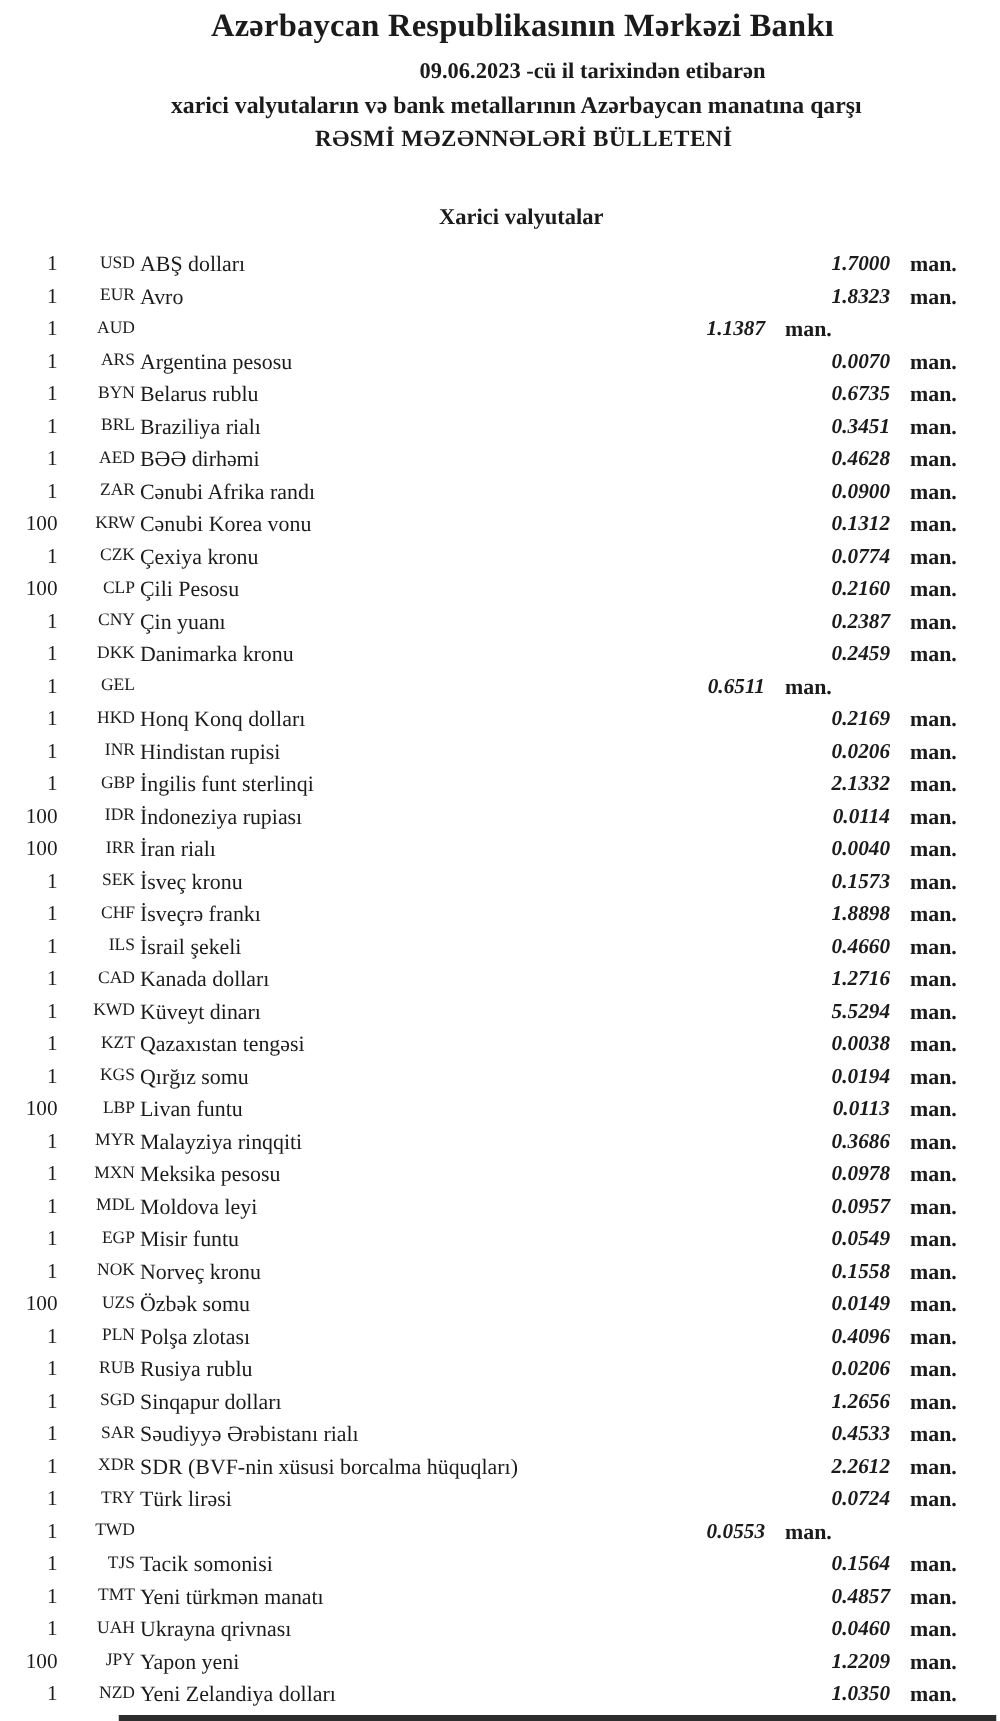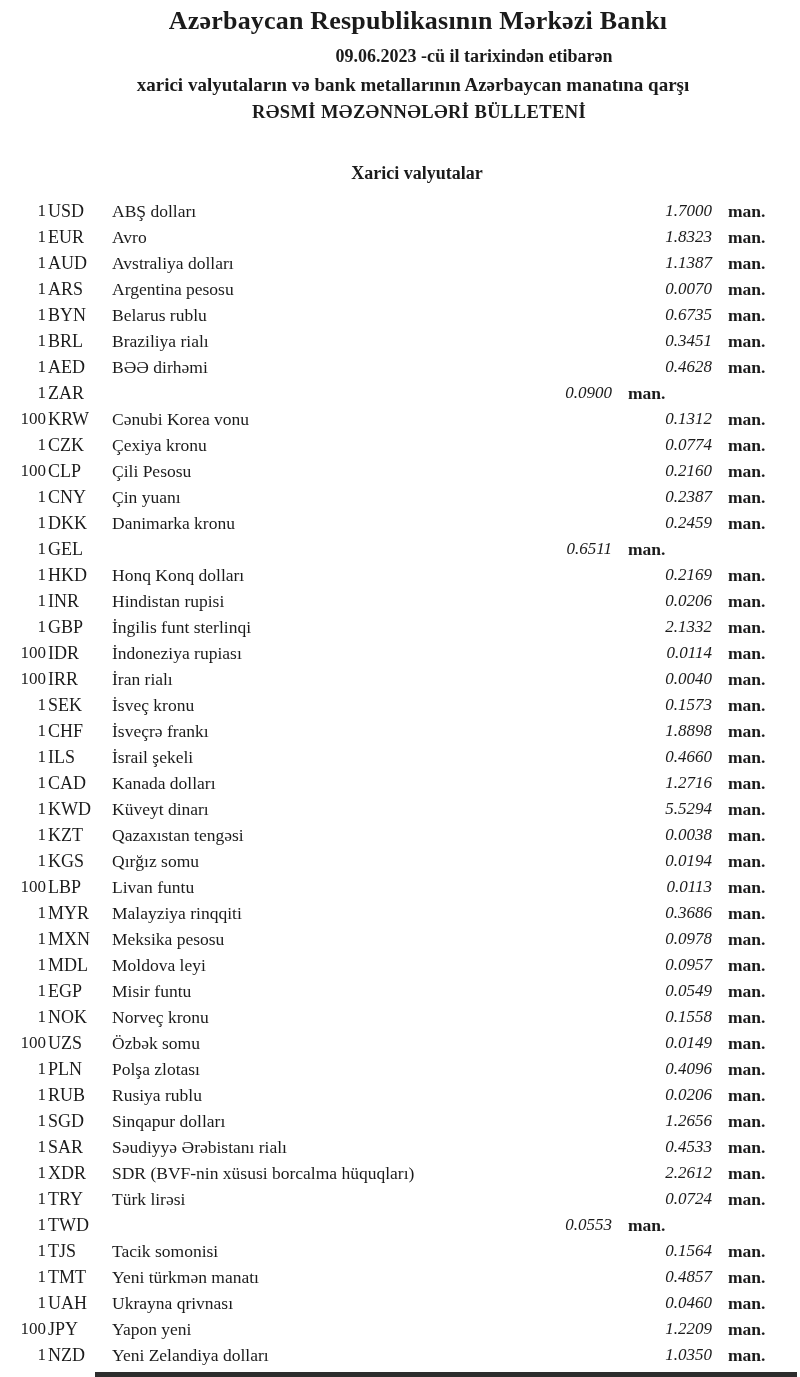--- a/index.html
+++ b/index.html
@@ -15,24 +15,24 @@
   .subtitle-line{top:74px;left:13px;font-size:19px;}
   .bulletin-title{top:102px;left:19px;font-size:18.5px;letter-spacing:0.4px;}
   .section-title{top:163px;left:17px;font-size:18px;}
   .rates{position:absolute;top:198px;left:0;width:800px;}
   .row{
     display:grid;
     grid-template-columns:48px 60px 504px 100px 88px;
     height:26px;line-height:26px;align-items:center;
   }
   .qty{text-align:right;font-size:17px;padding-right:2px;}
-  .code{text-align:left;font-size:18px;}
+  .code{text-align:right;font-size:14px;}
   .cname{text-align:left;font-size:17.5px;padding-left:4px;
          white-space:nowrap;overflow:hidden;}
-  .rate{text-align:right;font-size:17px;font-weight:normal;font-style:italic;}
+  .rate{text-align:right;font-size:17px;font-weight:bold;font-style:italic;}
   .unit{text-align:left;font-size:17.5px;padding-left:16px;font-weight:bold;}
   .bottom-bar{position:absolute;left:95px;top:1372px;width:702px;height:5px;background:#2d2d2d;}
 </style>
 </head>
 <body style="background: rgb(255, 255, 255); color: rgb(27, 27, 27);">
 
 <div class="hline bank-name">Azərbaycan Respublikasının Mərkəzi Bankı</div>
 <div class="hline date-line">09.06.2023 -cü il tarixindən etibarən</div>
 <div class="hline subtitle-line">xarici valyutaların və bank metallarının Azərbaycan manatına qarşı</div>
 <div class="hline bulletin-title">RƏSMİ MƏZƏNNƏLƏRİ BÜLLETENİ</div>
@@ -50,21 +50,20 @@
     <div class="row">
     <span class="qty">1</span>
     <span class="code">EUR</span>
     <span class="cname">Avro</span>
     <span class="rate">1.8323</span>
     <span class="unit">man.</span>
   </div>
     <div class="row">
     <span class="qty">1</span>
     <span class="code">AUD</span>
-    <span class="cname">Avstraliya dolları</span>
     <span class="rate">1.1387</span>
     <span class="unit">man.</span>
   </div>
     <div class="row">
     <span class="qty">1</span>
     <span class="code">ARS</span>
     <span class="cname">Argentina pesosu</span>
     <span class="rate">0.0070</span>
     <span class="unit">man.</span>
   </div>
@@ -85,20 +84,21 @@
     <div class="row">
     <span class="qty">1</span>
     <span class="code">AED</span>
     <span class="cname">BƏƏ dirhəmi</span>
     <span class="rate">0.4628</span>
     <span class="unit">man.</span>
   </div>
     <div class="row">
     <span class="qty">1</span>
     <span class="code">ZAR</span>
+    <span class="cname">Cənubi Afrika randı</span>
     <span class="rate">0.0900</span>
     <span class="unit">man.</span>
   </div>
     <div class="row">
     <span class="qty">100</span>
     <span class="code">KRW</span>
     <span class="cname">Cənubi Korea vonu</span>
     <span class="rate">0.1312</span>
     <span class="unit">man.</span>
   </div>

